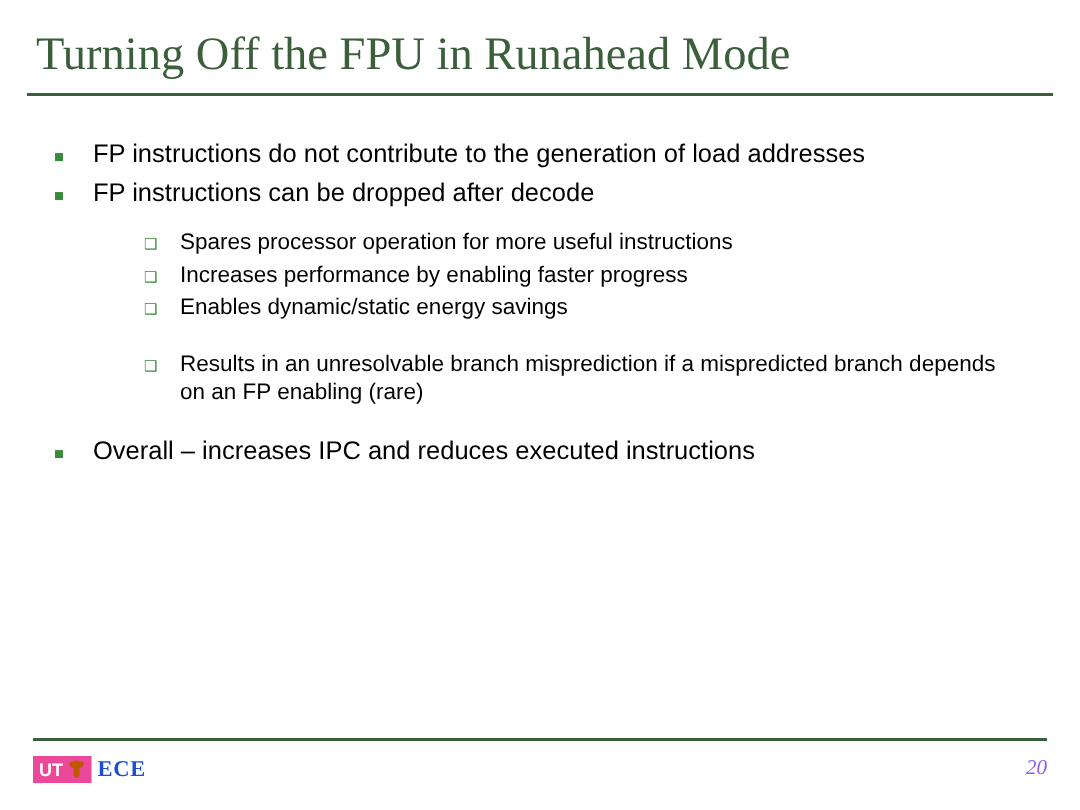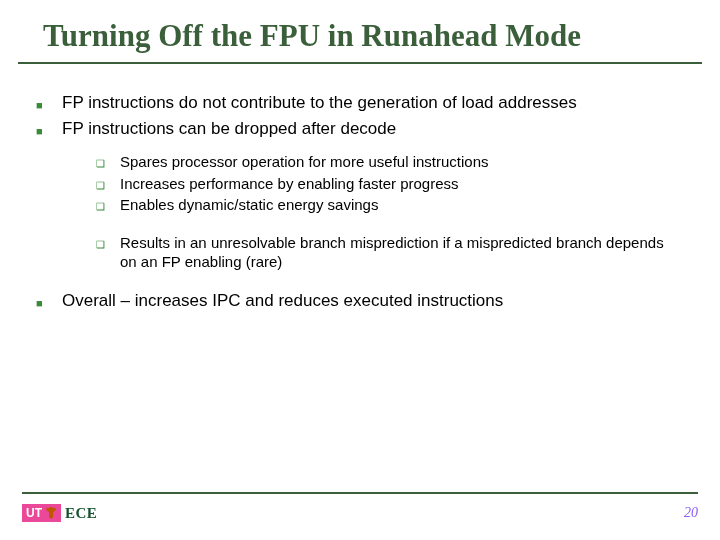--- a/index.html
+++ b/index.html
@@ -9,22 +9,21 @@
     background: #ffffff;
     font-family: Verdana, Geneva, sans-serif;
     position: relative;
     overflow: hidden;
   }
   .title {
     font-family: "Times New Roman", Times, serif;
     font-size: 31px;
     color: #3a5f3a;
     padding: 18px 24px 8px 24px;
-    font-weight: bold;
-    margin-left: 19px;
+    font-weight: normal;
   }
   .title-rule {
     margin: 0 18px;
     border: none;
     border-top: 2px solid #3a5f3a;
   }
   .content {
     padding: 28px 36px 0 36px;
     color: #000;
     font-size: 17px;
@@ -105,21 +104,21 @@
     padding: 2px 4px;
     display: flex;
     align-items: center;
     gap: 3px;
   }
   .logo-ut svg { display: block; }
   .logo-ece {
     font-family: "Times New Roman", serif;
     font-weight: bold;
     font-size: 15px;
-    color: #14532d;
+    color: #1d4ed8;
     letter-spacing: 0.5px;
   }
 </style>
 </head>
 <body>
 
 <h1 class="title">Turning Off the FPU in Runahead Mode</h1>
 <hr class="title-rule">
 
 <div class="content">

